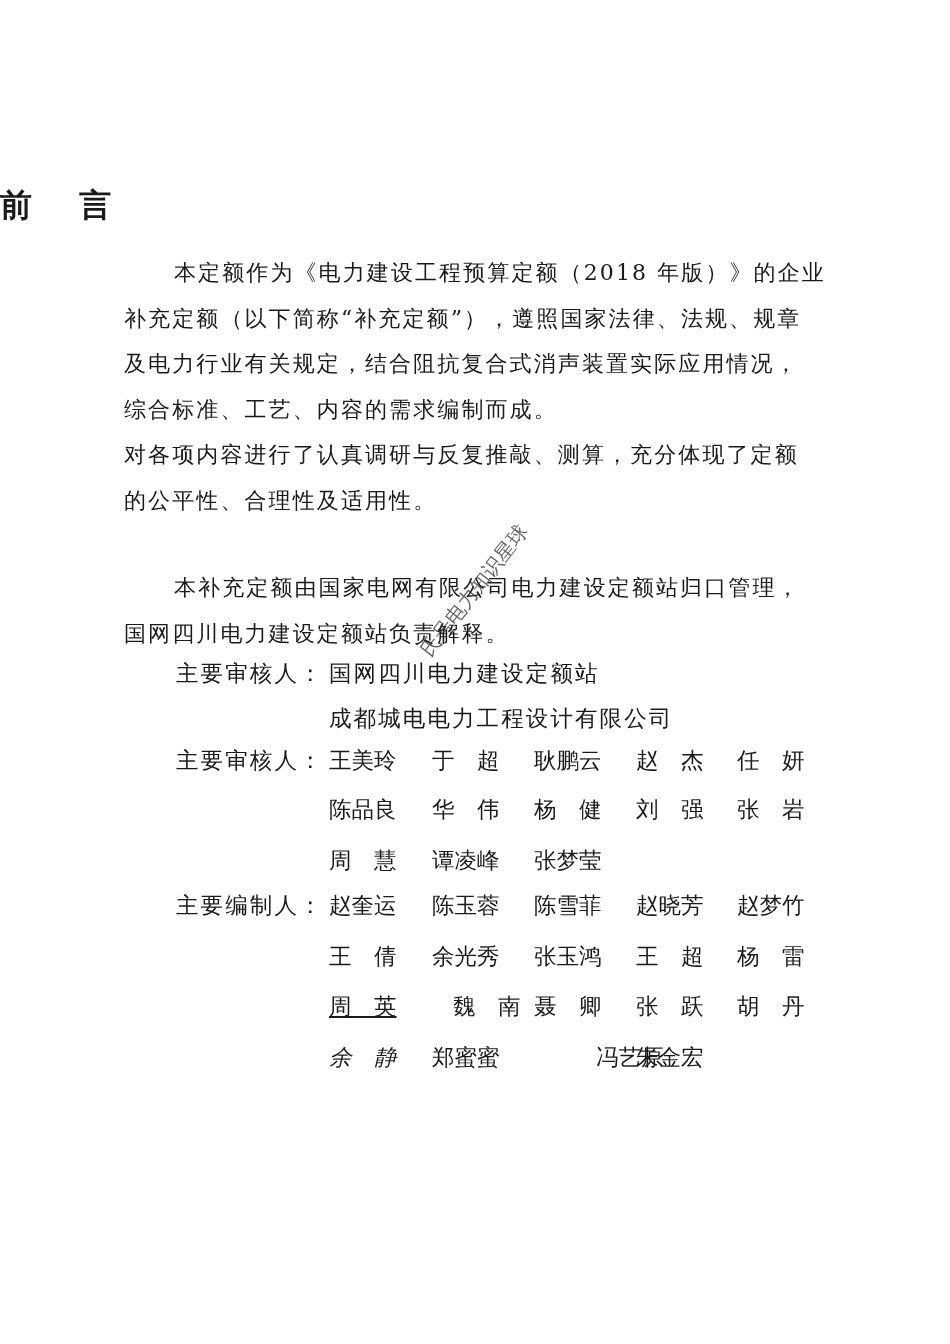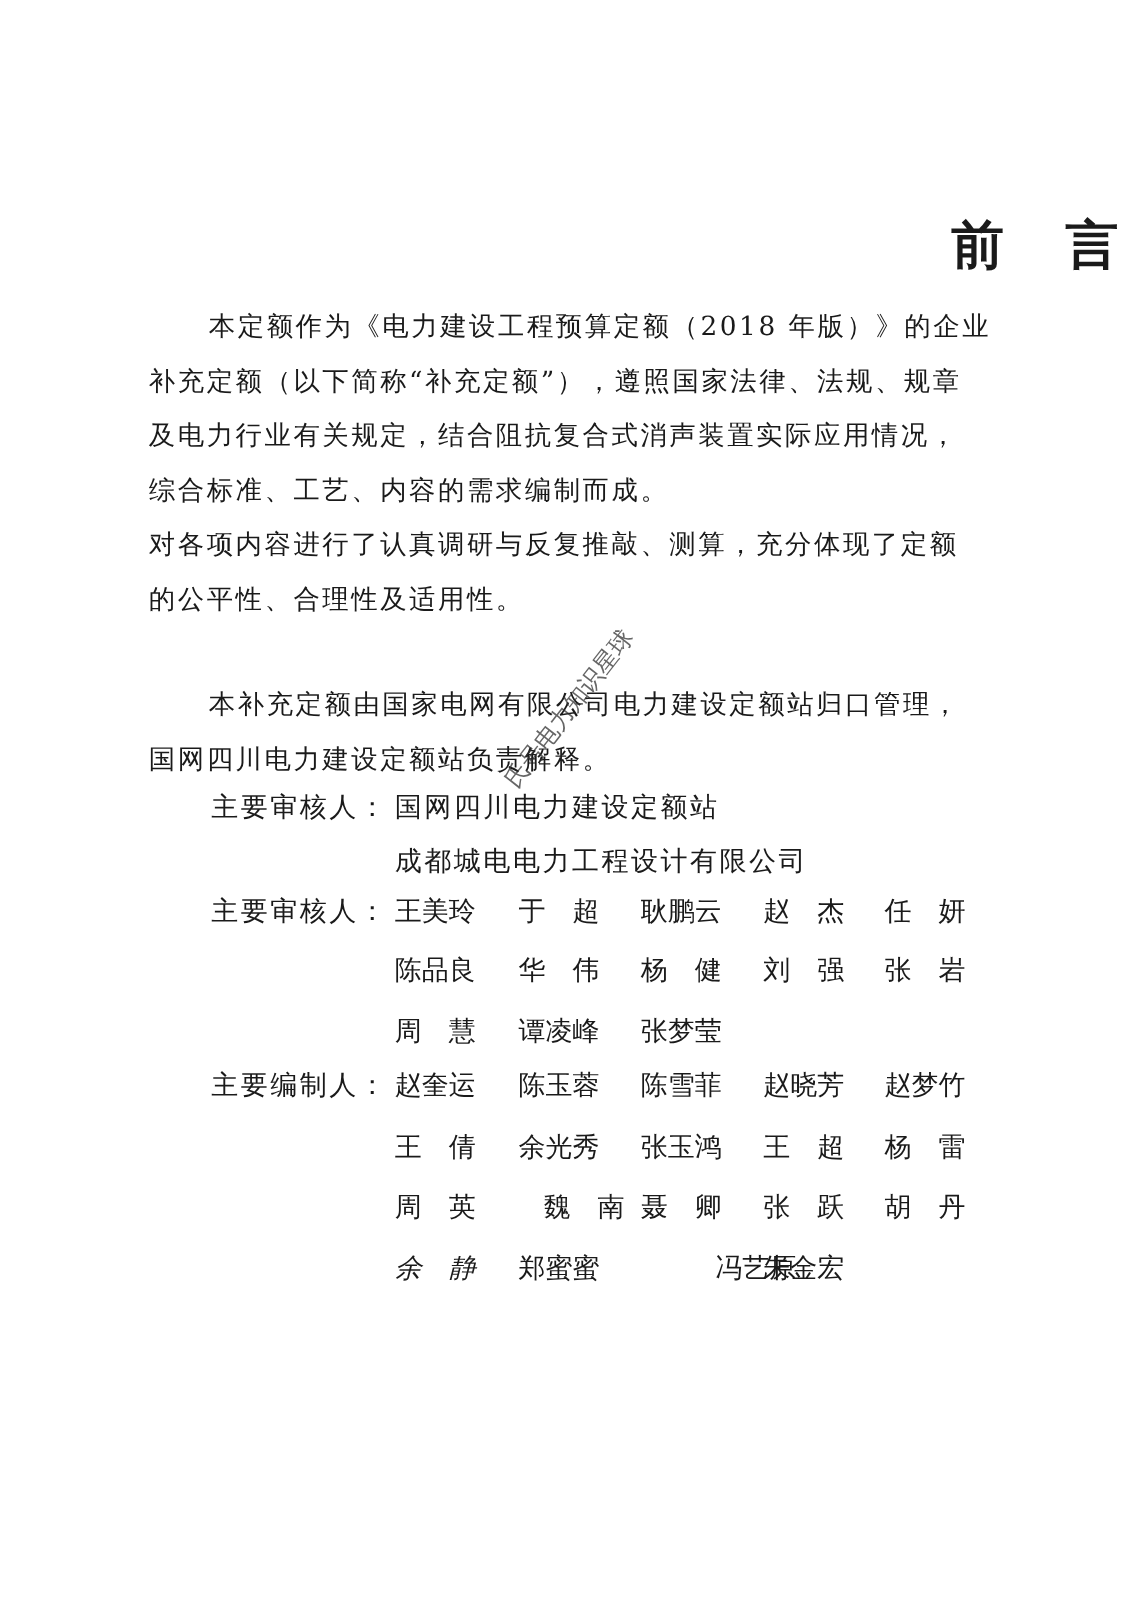--- a/index.html
+++ b/index.html
@@ -3,22 +3,22 @@
 <meta charset="utf-8">
 <style>
   html, body { margin: 0; padding: 0; background: #ffffff; }
   body {
     width: 950px; height: 1344px; position: relative; overflow: hidden;
     font-family: "DejaVu Serif", "Liberation Serif", serif;
     color: #1a1a1a;
   }
   .page { position: absolute; left: 0; top: 0; width: 950px; height: 1344px; }
   .title {
-    position: absolute; left: 0; top: 180px; width: 950px; text-align: right;
-    font-size: 44px; font-weight: bold; letter-spacing: 18px; line-height: 50px;
+    position: absolute; left: 0; top: 180px; width: 950px; text-align: left;
+    font-size: 32px; font-weight: bold; letter-spacing: 18px; line-height: 50px;
     font-family: "DejaVu Serif", serif;
   }
   .para {
     position: absolute; left: 124px; width: 704px;
     font-size: 22px; line-height: 45.5px; letter-spacing: 2.1px;
     text-align: justify;
   }
   .line { display: block; white-space: nowrap; height: 45.5px; }
   .indent { padding-left: 50px; }
   .row {
@@ -96,21 +96,21 @@
     <span class="name" style="left:737px;">赵梦竹</span>
   </div>
   <div class="row" style="top:934px; left:0; width:950px;">
     <span class="name" style="left:329px;">王　倩</span>
     <span class="name" style="left:432px;">余光秀</span>
     <span class="name" style="left:534px;">张玉鸿</span>
     <span class="name" style="left:636px;">王　超</span>
     <span class="name" style="left:737px;">杨　雷</span>
   </div>
   <div class="row" style="top:984px; left:0; width:950px;">
-    <span class="name" style="left:329px;">周　英</span>
+    <span class="name" style="left:329px;text-decoration:underline;">周　英</span>
     <span class="name" style="left:453px;">魏　南</span>
     <span class="name" style="left:534px;">聂　卿</span>
     <span class="name" style="left:636px;">张　跃</span>
     <span class="name" style="left:737px;">胡　丹</span>
   </div>
   <div class="row" style="top:1035px; left:0; width:950px;">
     <span class="name" style="left:329px;font-style:italic;">余　静</span>
     <span class="name" style="left:432px;">郑蜜蜜</span>
     <span class="name" style="left:548px;margin-left:48px;">冯艺原</span>
     <span class="name" style="left:636px;">朱金宏</span>

